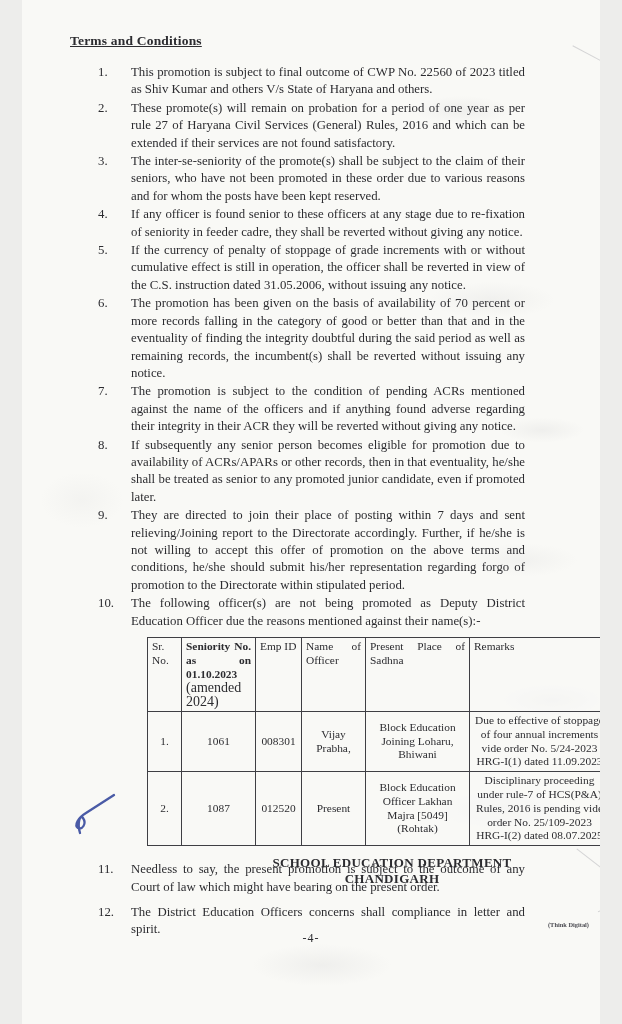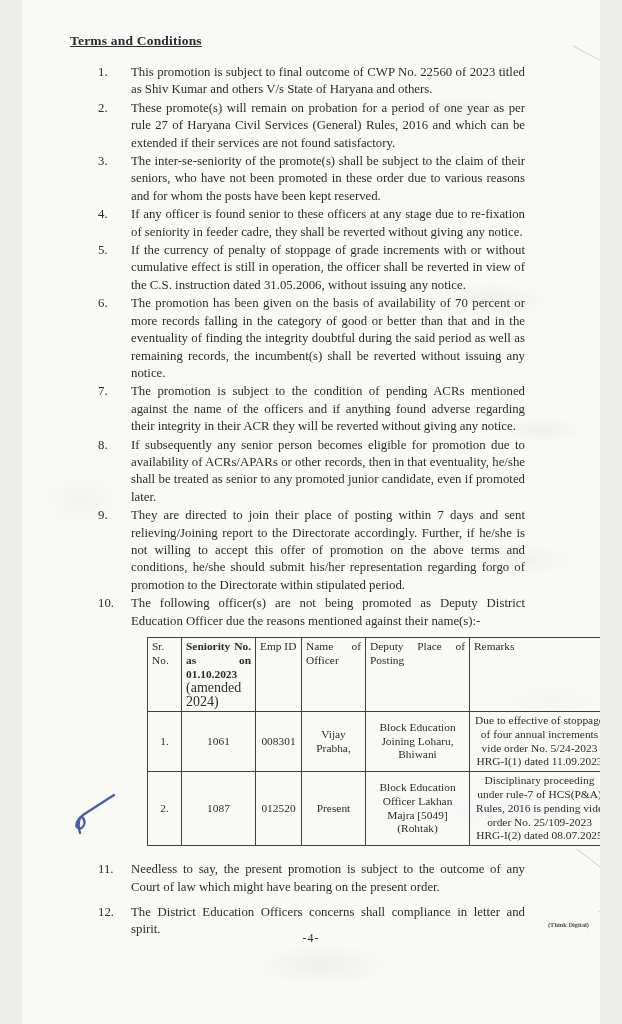--- a/index.html
+++ b/index.html
@@ -129,21 +129,21 @@
       </colgroup>
       <thead>
         <tr>
           <th>Sr. No.</th>
           <th class="bold">
             <span>Seniority No. as on 01.10.2023</span>
             <span class="sub">(amended 2024)</span>
           </th>
           <th>Emp ID</th>
           <th>Name of Officer</th>
-          <th>Deputy Place of Posting</th>
+          <th>Present Place of Sadhna</th>
           <th>Remarks</th>
         </tr>
       </thead>
       <tbody>
         <tr>
           <td>1.</td>
           <td>1061</td>
           <td>008301</td>
           <td>Vijay Prabha,</td>
           <td>Block Education Joining Loharu, Bhiwani</td>
@@ -170,20 +170,22 @@
       <span class="num">12.</span>
       <span class="txt">The District Education Officers concerns shall compliance in letter and spirit.</span>
     </div>
   </div>
 
   <svg class="pen" width="56" height="56" viewBox="0 0 56 56">
     <path d="M 50 8 L 22 26 C 14 31 10 38 14 41 C 18 43 23 37 19 31 C 16 27 13 36 16 46" fill="none" stroke="#31449b" stroke-width="2.3" stroke-linecap="round" opacity="0.88"></path>
   </svg>
 
   <div class="sig">
+    <div>SCHOOL EDUCATION DEPARTMENT</div>
+    <div>CHANDIGARH</div>
   </div>
 
   <div class="stamp">(Think Digital)</div>
   <div class="pagenum">-4-</div>
 
   <div class="scratch s1"></div>
   <div class="scratch s2"></div>
   <div class="scratch s3"></div>
 </div>
 

